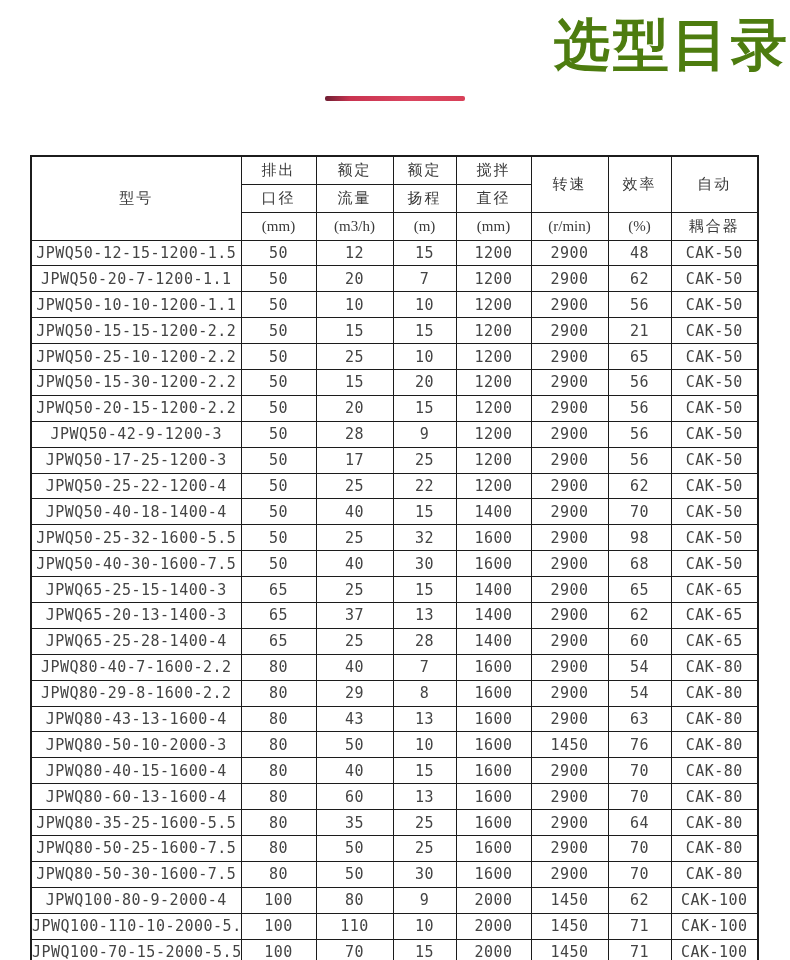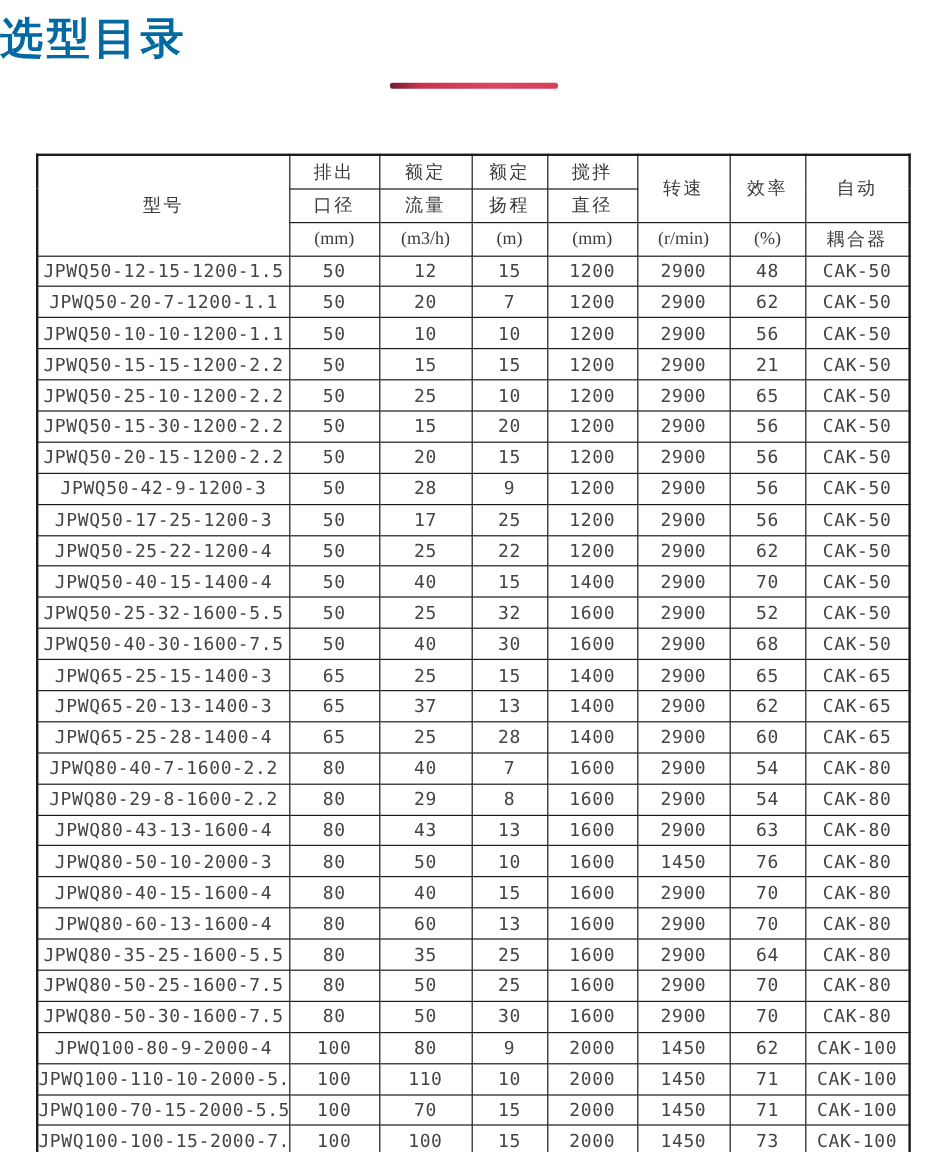--- a/index.html
+++ b/index.html
@@ -10,25 +10,25 @@
   }
   .page {
     width: 790px;
     height: 960px;
     background: #ffffff;
     overflow: hidden;
     position: relative;
   }
   .page-title {
     margin-top: 8px;
-    text-align: left;
-    font-size: 36px;
+    text-align: right;
+    font-size: 56px;
     font-weight: bold;
     letter-spacing: 3px;
-    color: #0369a1;
+    color: #4d7c0f;
     font-family: "Liberation Sans", sans-serif;
   }
   .title-underline {
     width: 140px;
     height: 5px;
     margin: 12px auto 0 auto;
     border-radius: 2px;
     background: linear-gradient(to right, #6e1f33 0%, #c93350 18%, #da4560 60%, #d84058 100%);
   }
   table.catalog {
@@ -218,38 +218,38 @@
       <td>50</td>
       <td>25</td>
       <td>22</td>
       <td>1200</td>
       <td>2900</td>
       <td>62</td>
       <td>CAK-50</td>
     </tr>
 
     <tr>
-      <td>JPWQ50-40-15-1400-4</td>
+      <td>JPWQ50-40-18-1400-4</td>
       <td>50</td>
       <td>40</td>
       <td>15</td>
       <td>1400</td>
       <td>2900</td>
       <td>70</td>
       <td>CAK-50</td>
     </tr>
 
     <tr>
       <td>JPWQ50-25-32-1600-5.5</td>
       <td>50</td>
       <td>25</td>
       <td>32</td>
       <td>1600</td>
       <td>2900</td>
-      <td>52</td>
+      <td>98</td>
       <td>CAK-50</td>
     </tr>
 
     <tr>
       <td>JPWQ50-40-30-1600-7.5</td>
       <td>50</td>
       <td>40</td>
       <td>30</td>
       <td>1600</td>
       <td>2900</td>

